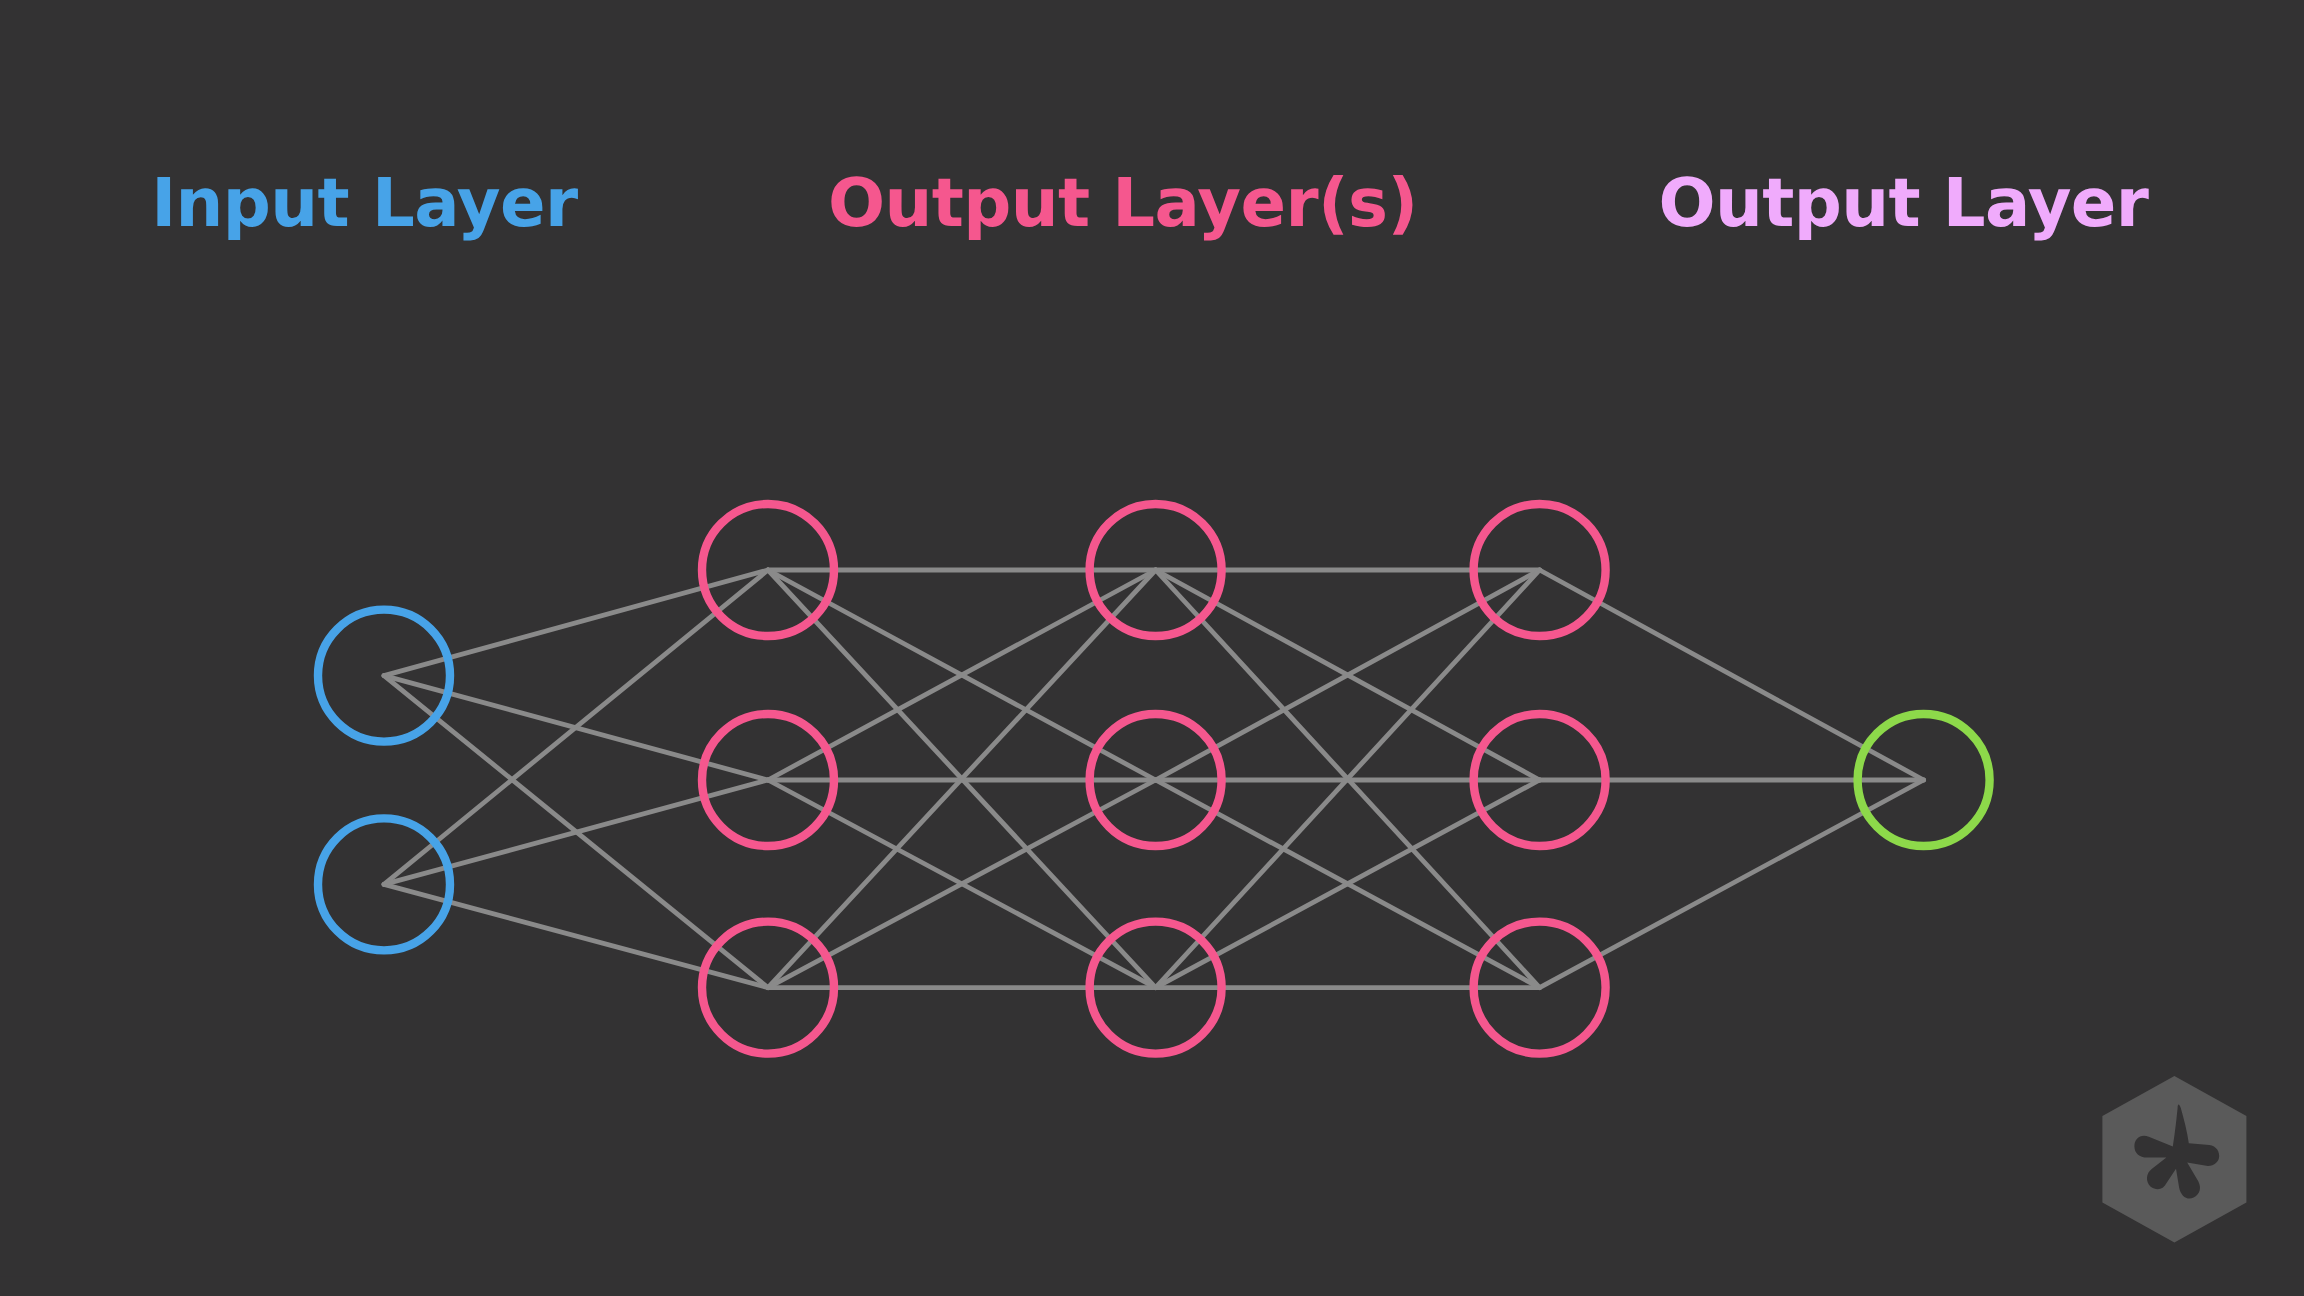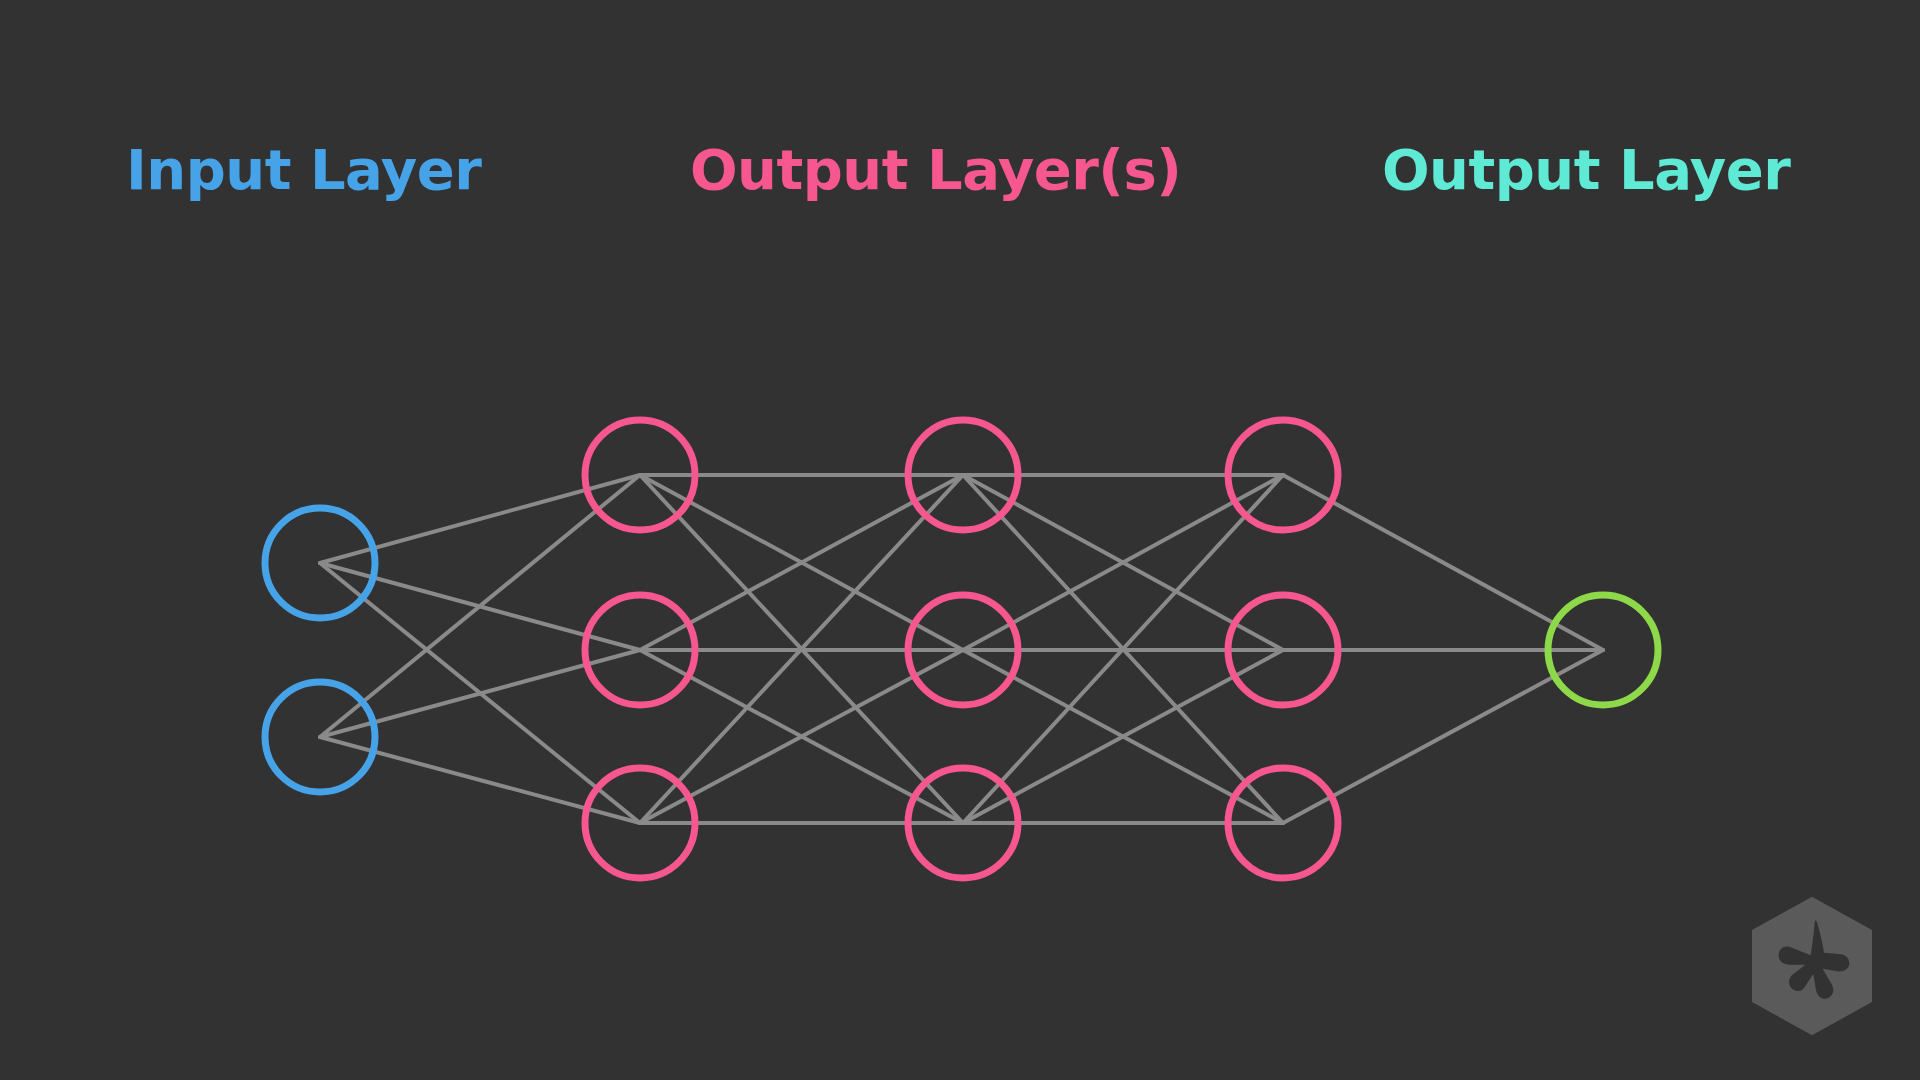--- a/index.html
+++ b/index.html
@@ -79,21 +79,21 @@
   }
 </style>
 </head>
 <body>
 
 <div id="stage" style="background: rgb(51, 50, 51);">
 
   <div class="labels-row">
     <div class="layer-label input" style="color: rgb(71, 163, 232);">Input Layer</div>
     <div class="layer-label hidden" style="color: rgb(245, 87, 142);">Output Layer(s)</div>
-    <div class="layer-label output" style="color: #5eead4;">Output Layer</div>
+    <div class="layer-label output" style="color: #f0abfc;">Output Layer</div>
   </div>
 
   <svg id="network" viewBox="0 0 1920 1080">
     <g id="edges-group">
         <line x1="320" y1="563" x2="640" y2="475" class="edge" stroke="#8a8a8a" stroke-width="4"></line>
         <line x1="320" y1="563" x2="640" y2="650" class="edge" stroke="#8a8a8a" stroke-width="4"></line>
         <line x1="320" y1="563" x2="640" y2="823" class="edge" stroke="#8a8a8a" stroke-width="4"></line>
         <line x1="320" y1="737" x2="640" y2="475" class="edge" stroke="#8a8a8a" stroke-width="4"></line>
         <line x1="320" y1="737" x2="640" y2="650" class="edge" stroke="#8a8a8a" stroke-width="4"></line>
         <line x1="320" y1="737" x2="640" y2="823" class="edge" stroke="#8a8a8a" stroke-width="4"></line>

